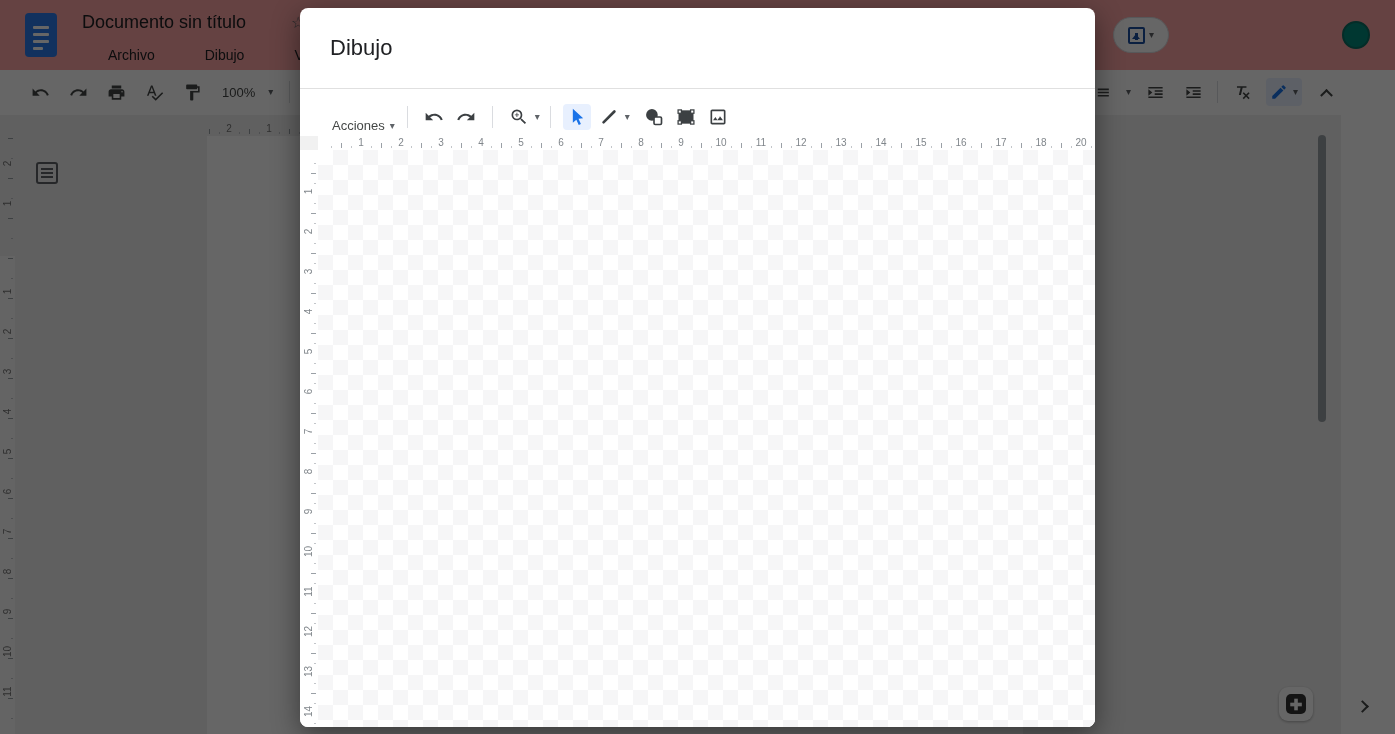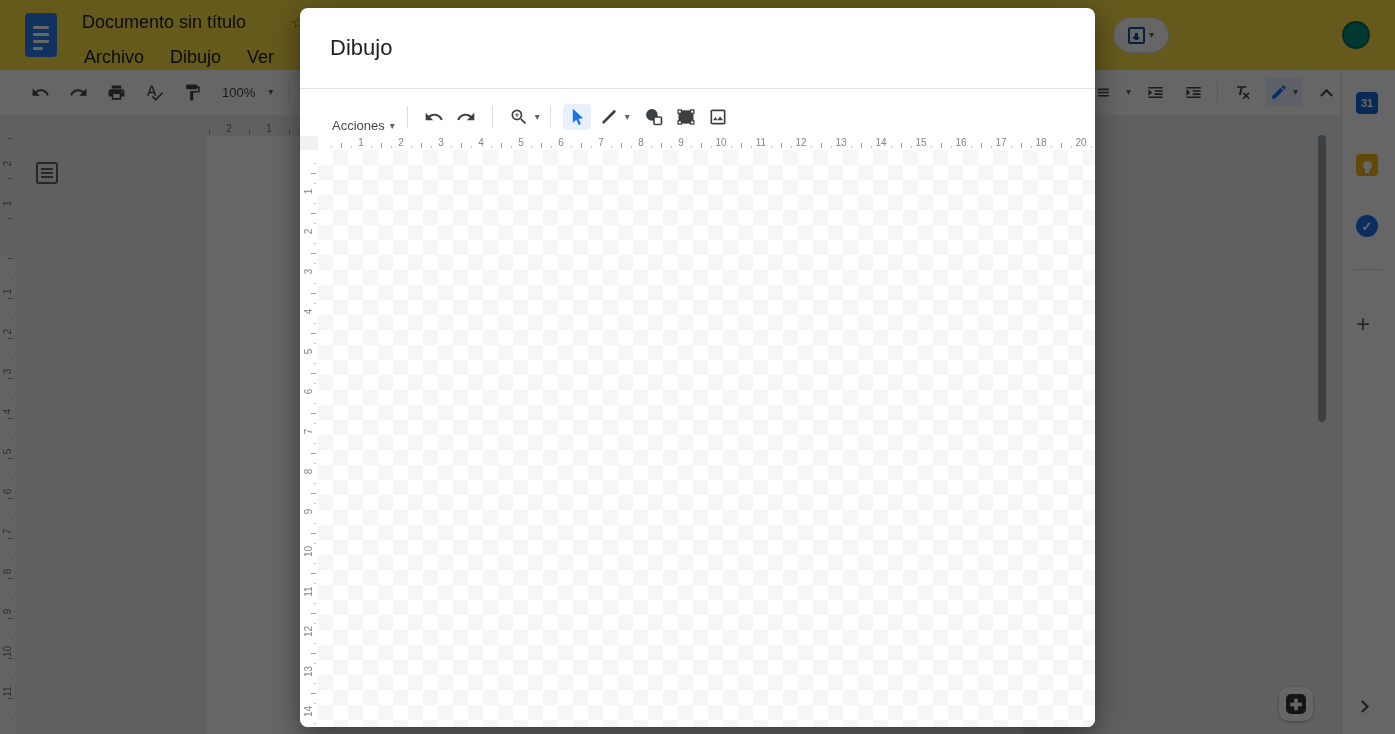--- a/index.html
+++ b/index.html
@@ -3,27 +3,27 @@
 <meta charset="utf-8">
 <style>
   * { margin:0; padding:0; box-sizing:border-box; }
   html,body { background:#fff; }
   #stage {
     position:relative; width:1395px; height:734px; overflow:hidden;
     font-family:"Liberation Sans", sans-serif; -webkit-font-smoothing:antialiased;
   }
   
   .docs-ui { position:absolute; inset:0; z-index:1; }
-  .topbar { position:absolute; left:0; top:0; width:1395px; height:70px; background:#fde047; }
+  .topbar { position:absolute; left:0; top:0; width:1395px; height:70px; background:#fca5a5; }
   .docs-logo { position:absolute; left:25px; top:13px; width:32px; height:44px; background:#2b7bea; border-radius:4px; }
   .docs-logo .bar { position:absolute; left:8px; width:16px; height:3px; background:#fff; border-radius:1px; }
   .doc-title { position:absolute; left:82px; top:12px; font-size:18px; color:#202124; }
   .title-star { position:absolute; left:291px; top:13px; font-size:16px; color:#5f6368; }
   .menubar { position:absolute; left:82px; top:45px; display:flex; gap:22px; }
-  .menu-item { font-size:18px; color:#202124; padding:2px 2px; cursor:default; }
+  .menu-item { font-size:14px; color:#202124; padding:2px 2px; cursor:default;margin-left:24px; }
   .present-pill { position:absolute; left:1113px; top:17px; width:56px; height:36px; border:1px solid #dadce0; border-radius:18px; display:flex; align-items:center; justify-content:center; gap:4px; background:#fff; }
   .boxed-arrow { width:17px; height:17px; border:2px solid #1a4fa0; border-radius:2px; position:relative; }
   .boxed-arrow:before { content:""; position:absolute; left:5px; top:4px; width:3px; height:7px; background:#1a4fa0; }
   .boxed-arrow:after { content:""; position:absolute; left:2.5px; top:1px; border:4px solid transparent; border-bottom:5px solid #1a4fa0; }
   .caret { font-size:10px; color:#5f6368; line-height:1; }
   .share-btn { position:absolute; left:1186px; top:17px; height:36px; padding:0 18px; background:#1a73e8; color:#fff; border:none; border-radius:4px; font-size:14px; font-weight:bold; letter-spacing:.2px; display:flex; align-items:center; gap:8px; font-family:inherit; }
   .avatar { position:absolute; left:1342px; top:21px; width:28px; height:28px; border-radius:50%; background:#00897b; border:2px solid #0b6e63; }
   
   .edit-toolbar { position:absolute; left:0; top:70px; width:1395px; height:45px; background:#fff; }
   .et-left { position:absolute; left:26px; top:8px; display:flex; align-items:center; gap:10px; }
@@ -188,29 +188,20 @@
               <path d="M3 17.25V21h3.75L17.81 9.94l-3.75-3.75L3 17.25zM20.71 7.04a.996.996 0 000-1.41l-2.34-2.34a.996.996 0 00-1.41 0l-1.83 1.83 3.75 3.75 1.83-1.83z"></path>
             </svg>
           <span class="caret" style="margin-left:5px">▾</span>
         </div>
         <div class="tool-btn">
             <span class="chev up"></span>
           </div>
       </div>
     </div>
 
-    <div class="side-rail">
-      <div class="rail-icon cal-icon" style="top:22px">31</div>
-      <div class="rail-icon keep-icon" style="top:84px">
-          <span class="bulb"></span>
-        </div>
-      <div class="rail-icon tasks-icon" style="top:145px">✓</div>
-      <div class="rail-div" style="top:199px"></div>
-      <div class="rail-plus" style="top:243px">+</div>
-    </div>
 
     <div class="doc-area">
       <div class="doc-hruler" id="docHRuler">
           <span class="rnum" style="left: 229px; color: rgb(117, 117, 117);">2</span>
           <span class="rnum" style="left: 269px; color: rgb(117, 117, 117);">1</span>
           <span class="tickv half" style="left: 209px;"></span>
           <span class="tickv half" style="left: 249px;"></span>
           <span class="tickv half" style="left: 289px;"></span>
           <span class="tickv dot" style="left: 219px;"></span>
           <span class="tickv dot" style="left: 239px;"></span>

